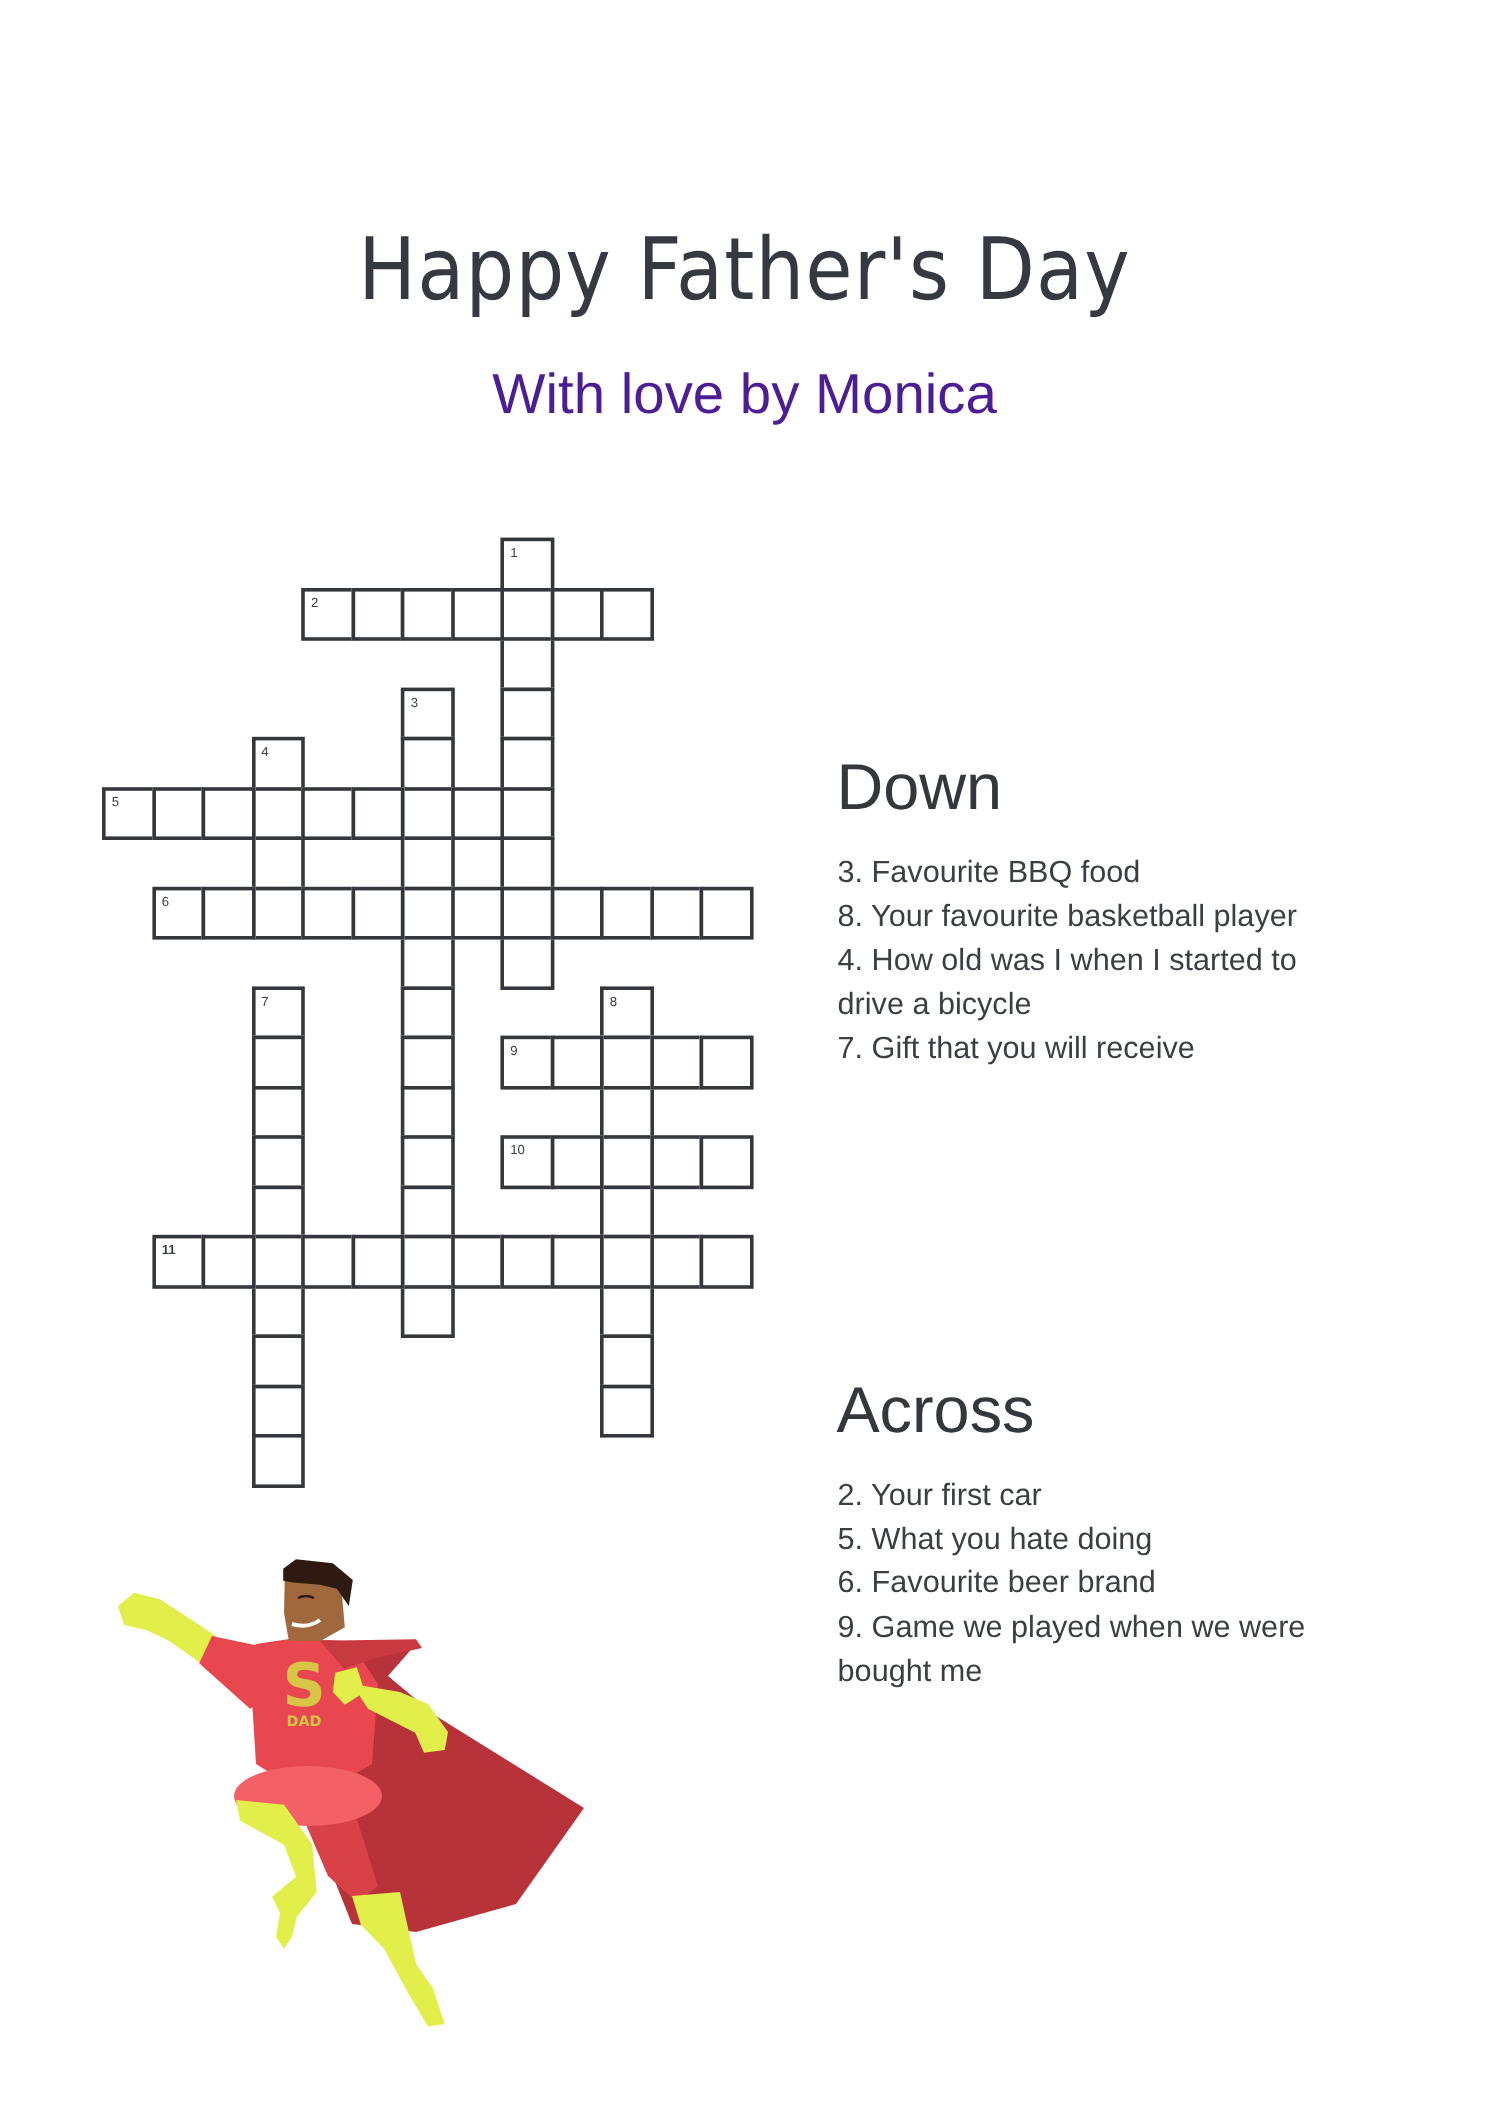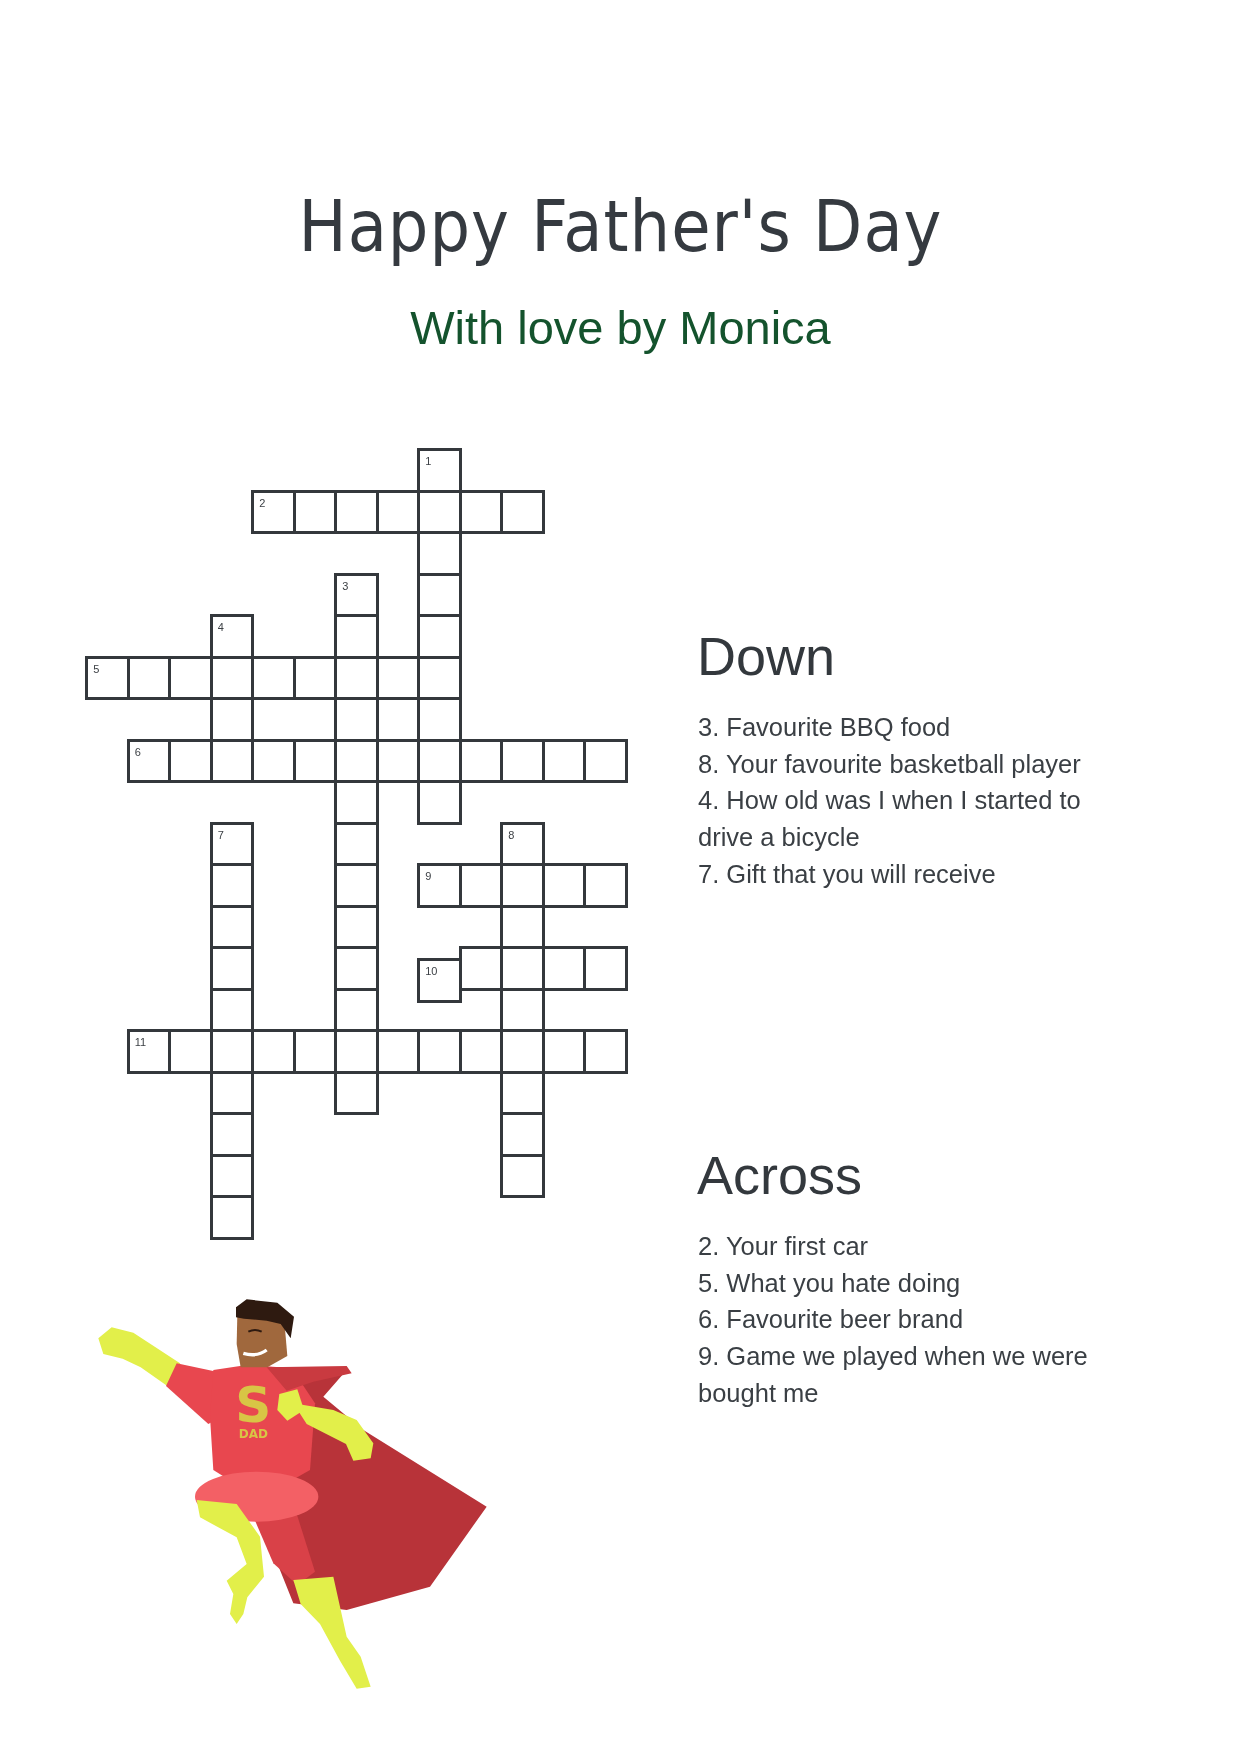--- a/index.html
+++ b/index.html
@@ -6,21 +6,21 @@
   body { width: 1241px; height: 1755px; position: relative; overflow: hidden; }
   .page { position: absolute; left: 0; top: 0; width: 1241px; height: 1755px; background: #ffffff; }
   .title {
     position: absolute; left: 0; width: 1241px; top: 170px; text-align: center;
     font-family: "DejaVu Sans", sans-serif; font-weight: normal;
     font-size: 64px; line-height: 100px; color: #353a40; letter-spacing: 1px;
     transform: scaleY(1.12); transform-origin: center top;
   }
   .subtitle {
     position: absolute; left: 0; width: 1241px; top: 298px; text-align: center;
-    font-family: "Liberation Sans", sans-serif; font-size: 47px; line-height: 60px; color: #14532d;
+    font-family: "Liberation Sans", sans-serif; font-size: 47px; line-height: 60px; color: #4c1d95;
   }
   .grid { position: absolute; left: 0; top: 0; width: 700px; height: 1300px; }
   .cell {
     position: absolute; box-sizing: border-box; width: 44.5px; height: 44.5px;
     border: 3px solid #34383c; background: #ffffff;
   }
   .cell-num {
     position: absolute; left: 5px; top: 4px;
     font-family: "Liberation Sans", sans-serif; font-size: 11px; line-height: 12px; color: #3c4045;
   }
@@ -125,27 +125,27 @@
       <div class="cell" style="left: 500.2px; top: 1029px;"></div>
       <div class="cell" style="left: 500.2px; top: 1070.5px;"></div>
       <div class="cell" style="left: 500.2px; top: 1112px;"></div>
       <div class="cell" style="left: 500.2px; top: 1153.5px;"></div>
       <div class="cell" style="left: 417.2px; top: 863px;">
         <span class="cell-num">9</span>
       </div>
       <div class="cell" style="left: 458.7px; top: 863px;"></div>
       <div class="cell" style="left: 541.7px; top: 863px;"></div>
       <div class="cell" style="left: 583.2px; top: 863px;"></div>
-      <div class="cell" style="left: 417.2px; top: 946px; margin-top: 12px;">
+      <div class="cell" style="left: 417.2px; top: 946px;">
         <span class="cell-num">10</span>
       </div>
       <div class="cell" style="left: 458.7px; top: 946px;"></div>
       <div class="cell" style="left: 541.7px; top: 946px;"></div>
       <div class="cell" style="left: 583.2px; top: 946px;"></div>
-      <div class="cell" style="left: 126.7px; top: 1029px;">
+      <div class="cell" style="left: 126.7px; top: 1029px; font-weight: bold;">
         <span class="cell-num">11</span>
       </div>
       <div class="cell" style="left: 168.2px; top: 1029px;"></div>
       <div class="cell" style="left: 251.2px; top: 1029px;"></div>
       <div class="cell" style="left: 292.7px; top: 1029px;"></div>
       <div class="cell" style="left: 375.7px; top: 1029px;"></div>
       <div class="cell" style="left: 417.2px; top: 1029px;"></div>
       <div class="cell" style="left: 458.7px; top: 1029px;"></div>
       <div class="cell" style="left: 541.7px; top: 1029px;"></div>
       <div class="cell" style="left: 583.2px; top: 1029px;"></div>

